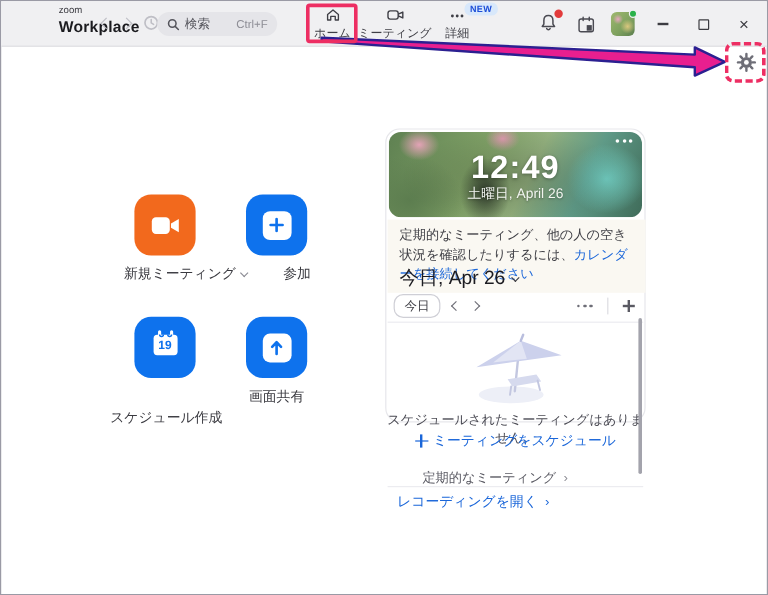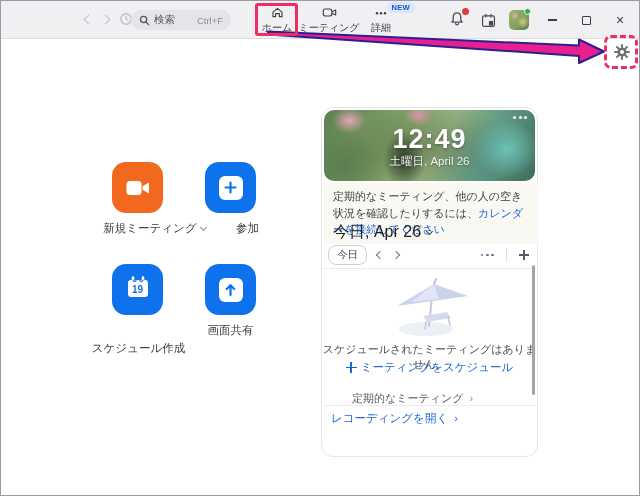--- a/index.html
+++ b/index.html
@@ -43,21 +43,21 @@
   
   .tile { position:absolute; width:51px; height:51px; border-radius:14px; display:flex; align-items:center; justify-content:center; cursor:pointer; }
   .tile.orange { background:#f2691d; }
   .tile.blue   { background:#0e72ed; }
   .tile-label { position:absolute; font-size:11.5px; color:#3a3a40; text-align:center; white-space:nowrap; display:flex; align-items:center; gap:4px; justify-content:center; }
   .mini-chev { display:inline-block; width:5px; height:5px; border-left:1.4px solid #8d8d95; border-bottom:1.4px solid #8d8d95; transform:rotate(-45deg); margin-top:-3px; }
   .white-sq { background:#fff; border-radius:6px; display:flex; align-items:center; justify-content:center; }
   .cal-day { color:#0e72ed; font-size:10px; font-weight:bold; }
 
   
-  .card { position:absolute; left:320px; top:106px; width:217px; height:350px; background:#fff; border:1px solid #e7e7eb; border-radius:12px; }
+  .card { position:absolute; left:320px; top:106px; width:217px; height:245px; background:#fff; border:1px solid #e7e7eb; border-radius:12px; }
   .photo { position:absolute; left:2px; top:2px; width:211px; height:71px; border-radius:10px; overflow:hidden;
            background:
              radial-gradient(46px 40px at 86% 55%, #6fc9bd 0%, rgba(111,201,189,0) 72%),
              radial-gradient(26px 20px at 12% 15%, #e3a3b6 0%, rgba(227,163,182,0) 65%),
              radial-gradient(22px 16px at 45% 8%,  #dd9aae 0%, rgba(221,154,174,0) 65%),
              radial-gradient(30px 40px at 38% 70%, #33402e 0%, rgba(51,64,46,0) 70%),
              radial-gradient(60px 50px at 8% 80%,  #5c7d4f 0%, rgba(92,125,79,0) 75%),
              linear-gradient(115deg,#5f8152 0%,#7fa066 35%,#93b07e 55%,#5f9a87 75%,#3f6b59 100%); }
   .photo .shade { position:absolute; inset:0; background:radial-gradient(120px 50px at 50% 55%, rgba(0,0,0,.18), rgba(0,0,0,0) 80%); }
   .clock-time { position:absolute; left:0; right:0; top:14px; text-align:center; color:#fff; font-size:27px; font-weight:bold; text-shadow:0 1px 3px rgba(0,0,0,.35); letter-spacing:1px; }
@@ -106,20 +106,24 @@
   .anno-home { left:254px; top:2px; width:43px; height:33px; border:3px solid #ed2e63; border-radius:3px; }
   .anno-gear { left:603px; top:34px; width:34px; height:34px; border:3px dashed #ed2e63; border-radius:7px; }
   #anno-arrow { position:absolute; left:0; top:0; width:640px; height:496px; pointer-events:none; z-index:49; }
 </style>
 </head>
 <body>
 
 <div id="app">
 
   <div class="titlebar">
+    <div class="logo">
+      <span class="sm">zoom</span>
+      <span class="lg">Workplace</span>
+    </div>
 
     <div class="navbtns">
       <span class="chev left"></span>
       <span class="chev right"></span>
       <svg width="14" height="14" viewBox="0 0 14 14">
         <circle cx="7" cy="7" r="5.2" fill="none" stroke="#bfbfc6" stroke-width="1.4"></circle>
         <path d="M7 4.2 V7 L9 8.3" fill="none" stroke="#bfbfc6" stroke-width="1.3" stroke-linecap="round"></path>
       </svg>
     </div>
 

